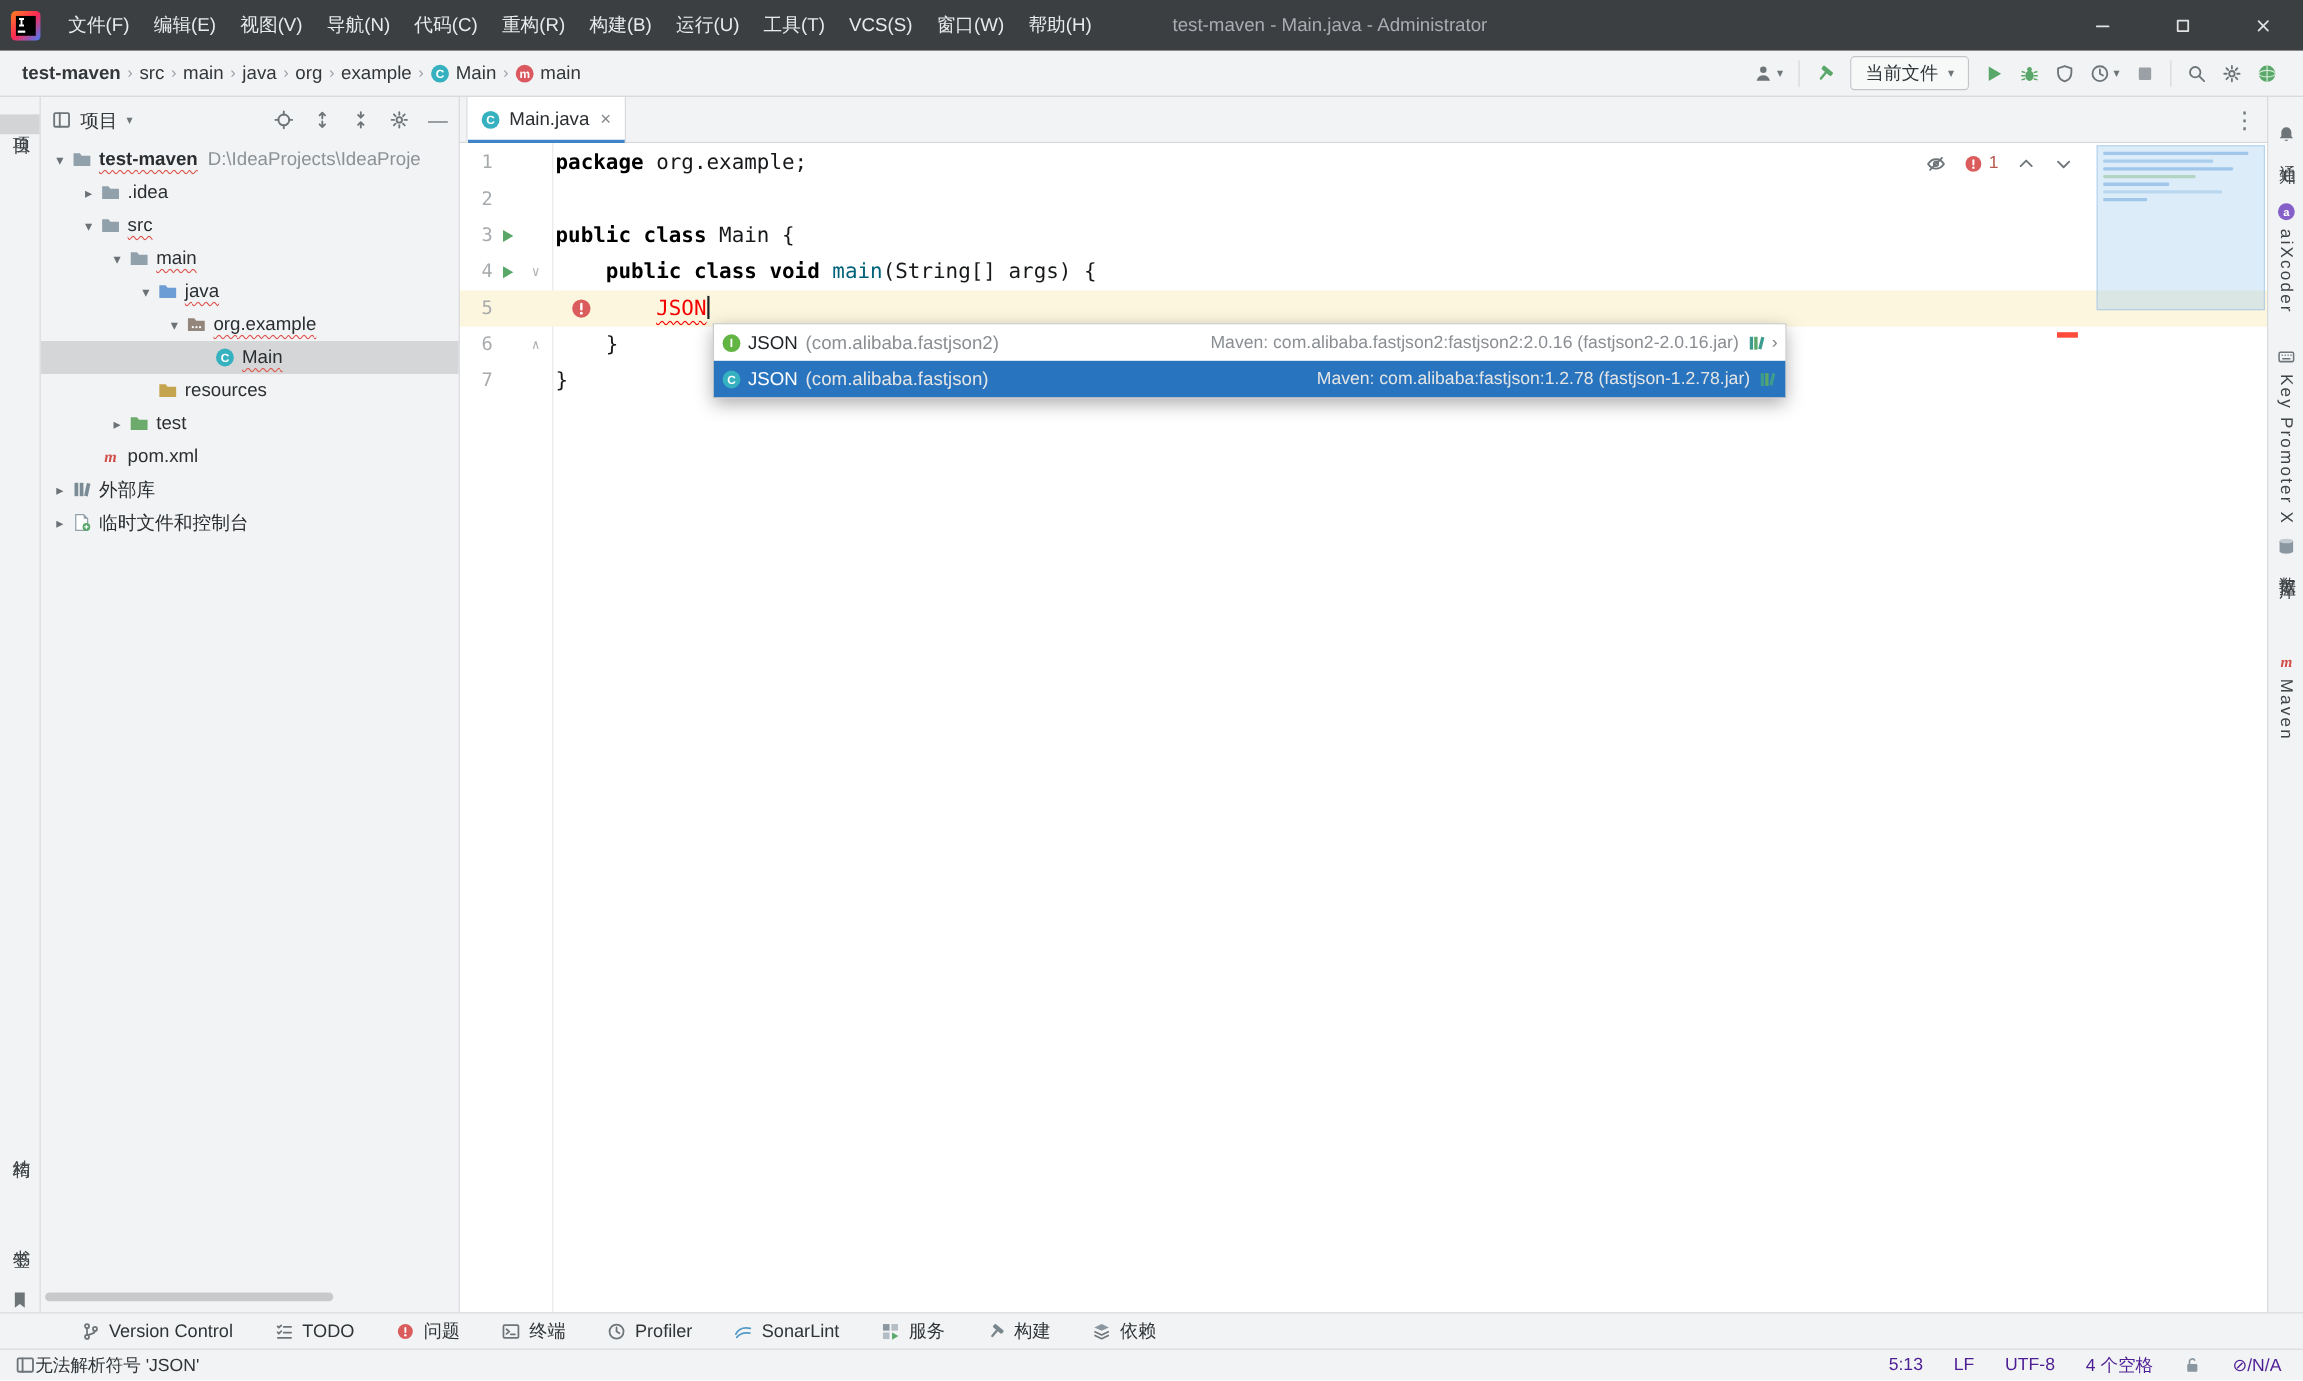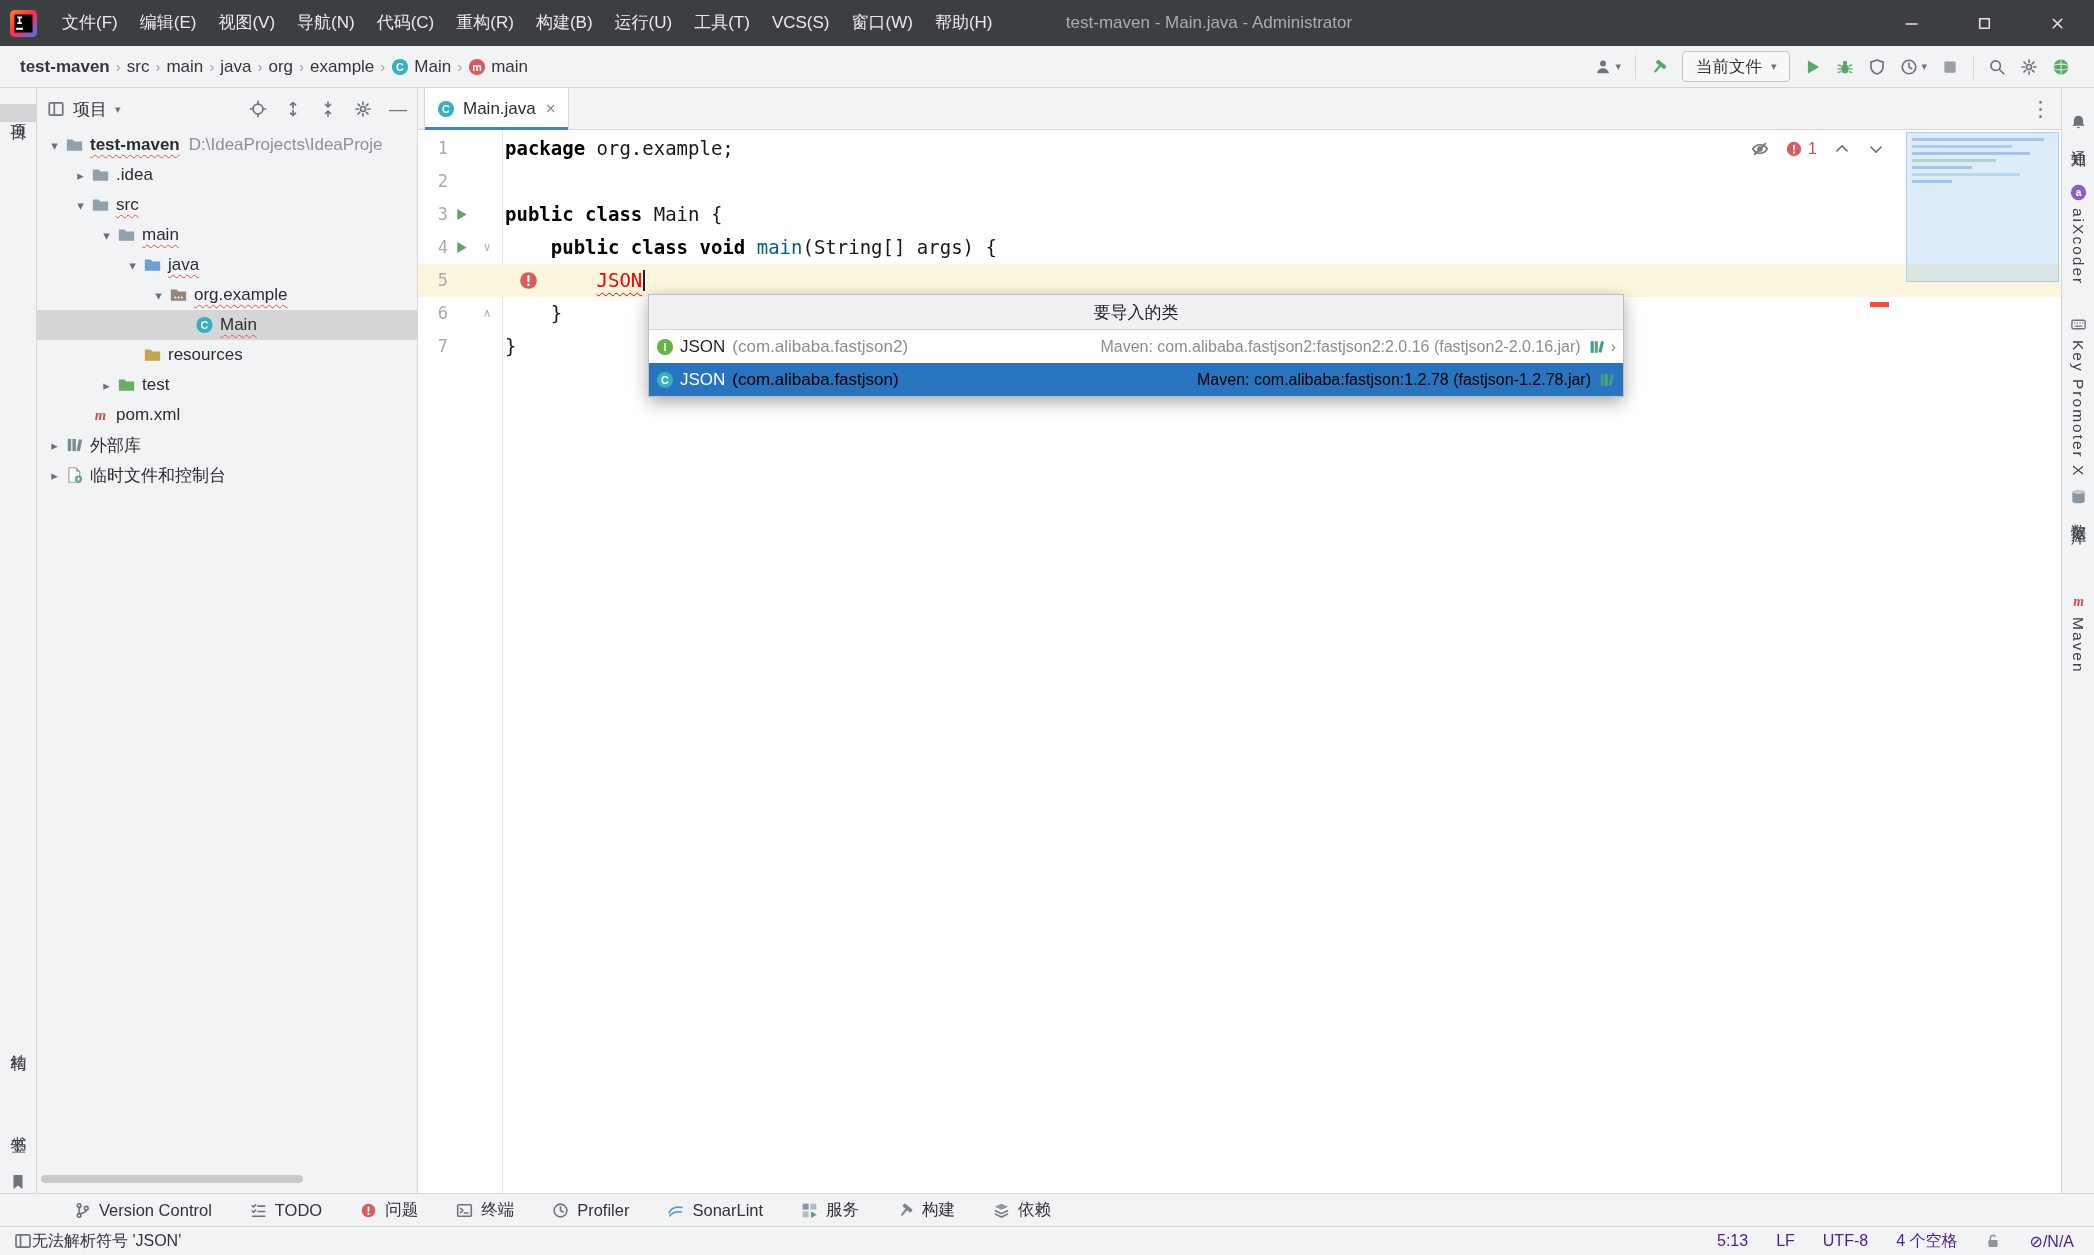--- a/index.html
+++ b/index.html
@@ -89,21 +89,21 @@
   .mbar{ height:3px; border-radius:1px; margin-bottom:4px; }
   .err-mark{ position:absolute; top:214px; left:1452px; width:19px; height:5px; background:#FF4B3A; z-index:4; }
 
   
   .import-popup{ position:absolute; left:230px; top:206px; width:976px; background:#fff; border:1px solid #BCBEC0; box-shadow:0 5px 16px rgba(0,0,0,.34); z-index:6; }
   .popup-title{ height:35px; line-height:35px; text-align:center; background:#F0F1F2; border-bottom:1px solid #D3D5D7; font-size:17px; color:#222528; }
   .popup-row{ height:33px; display:flex; align-items:center; padding:0 7px; font-size:17px; color:#1E2225; background:#fff; white-space:nowrap; }
   .popup-row.sel{ background:#2874BE; color:#fff; }
   .pr-name{ margin-left:6px; }
   .pr-pkg{ margin-left:7px; color:#8A8E92; }
-  .popup-row.sel .pr-pkg, .popup-row.sel .pr-maven{ color:#000000; }
+  .popup-row.sel .pr-pkg, .popup-row.sel .pr-maven{ color:#e5e5e5; }
   .pr-spacer{ flex:1; }
   .pr-maven{ color:#8A8E92; font-size:16px; margin-right:7px; }
   .pr-more{ color:#7F8488; margin-left:5px; font-size:16px; }
 
   
   #right-strip{ position:absolute; left:2061px; top:88px; width:33px; height:1105px; background:#F2F3F4; border-left:1px solid #D6D8DA; z-index:5; }
   .rbtn{ position:absolute; left:0; width:100%; display:flex; flex-direction:column; align-items:center; gap:7px; font-size:15.5px; color:#3E4346; }
   .rbtn [data-icon]{ width:17px; height:17px; }
 
   
@@ -625,21 +625,20 @@
           <div class="mbar" style="width: 84px; background: rgb(187, 216, 169);"></div>
           <div class="mbar" style="width: 60px; background: rgb(158, 195, 230);"></div>
           <div class="mbar" style="width: 108px; background: rgb(201, 222, 240);"></div>
           <div class="mbar" style="width: 40px; background: rgb(158, 195, 230);"></div>
         </div>
       <div class="mini-overlay"></div>
     </div>
     <div class="err-mark"></div>
 
     <div class="import-popup">
-      <div class="popup-title">要导入的类</div>
       <div id="popup-rows">
           <div class="popup-row">
             <span data-icon="interface">
               <svg viewBox="0 0 16 16">
                 <circle cx="8" cy="8" r="7.2" fill="#62B543"></circle>
                 <text x="8" y="11.4" font-size="9.6" font-weight="bold" fill="#fff" text-anchor="middle" font-family="Liberation Sans,sans-serif">I</text>
               </svg>
             </span>
             <span class="pr-name">JSON</span>
             <span class="pr-pkg">(com.alibaba.fastjson2)</span>

